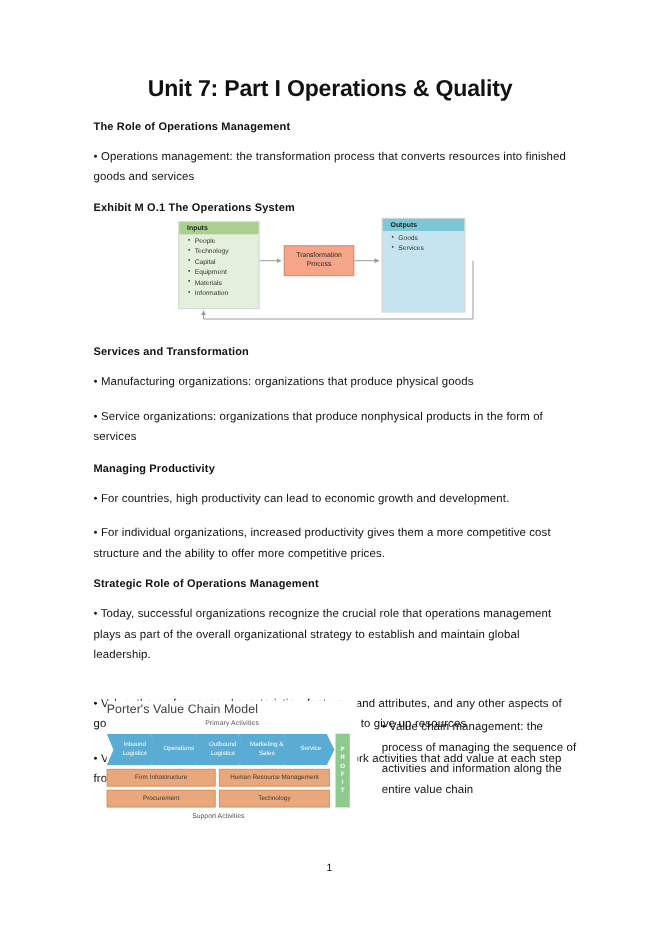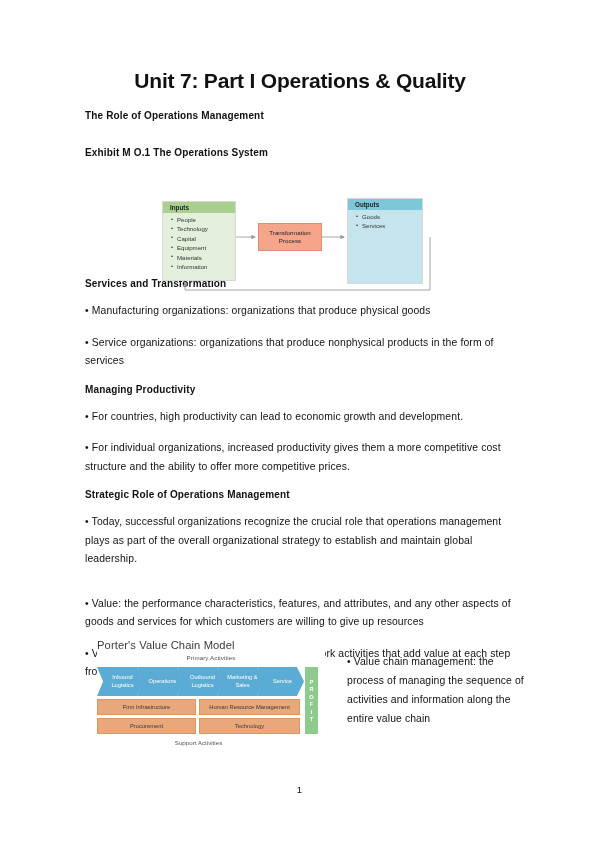--- a/index.html
+++ b/index.html
@@ -251,20 +251,21 @@
 
 <div class="page">
 
   <div class="content">
 
     <h1 class="doc-title">Unit 7: Part I Operations &amp; Quality</h1>
 
     <div class="gap-a"></div>
     <div class="heading">The Role of Operations Management</div>
     <div class="gap-b"></div>
+    <p class="para">• Operations management: the transformation process that converts resources into finished goods and services</p>
 
     <div class="gap-b"></div>
     <div class="heading">Exhibit M O.1 The Operations System</div>
 
     <div style="height:120px"></div>
 
     <div class="heading">Services and Transformation</div>
     <div class="gap-b"></div>
     <p class="para">• Manufacturing organizations: organizations that produce physical goods</p>
     <div class="gap-b"></div>

